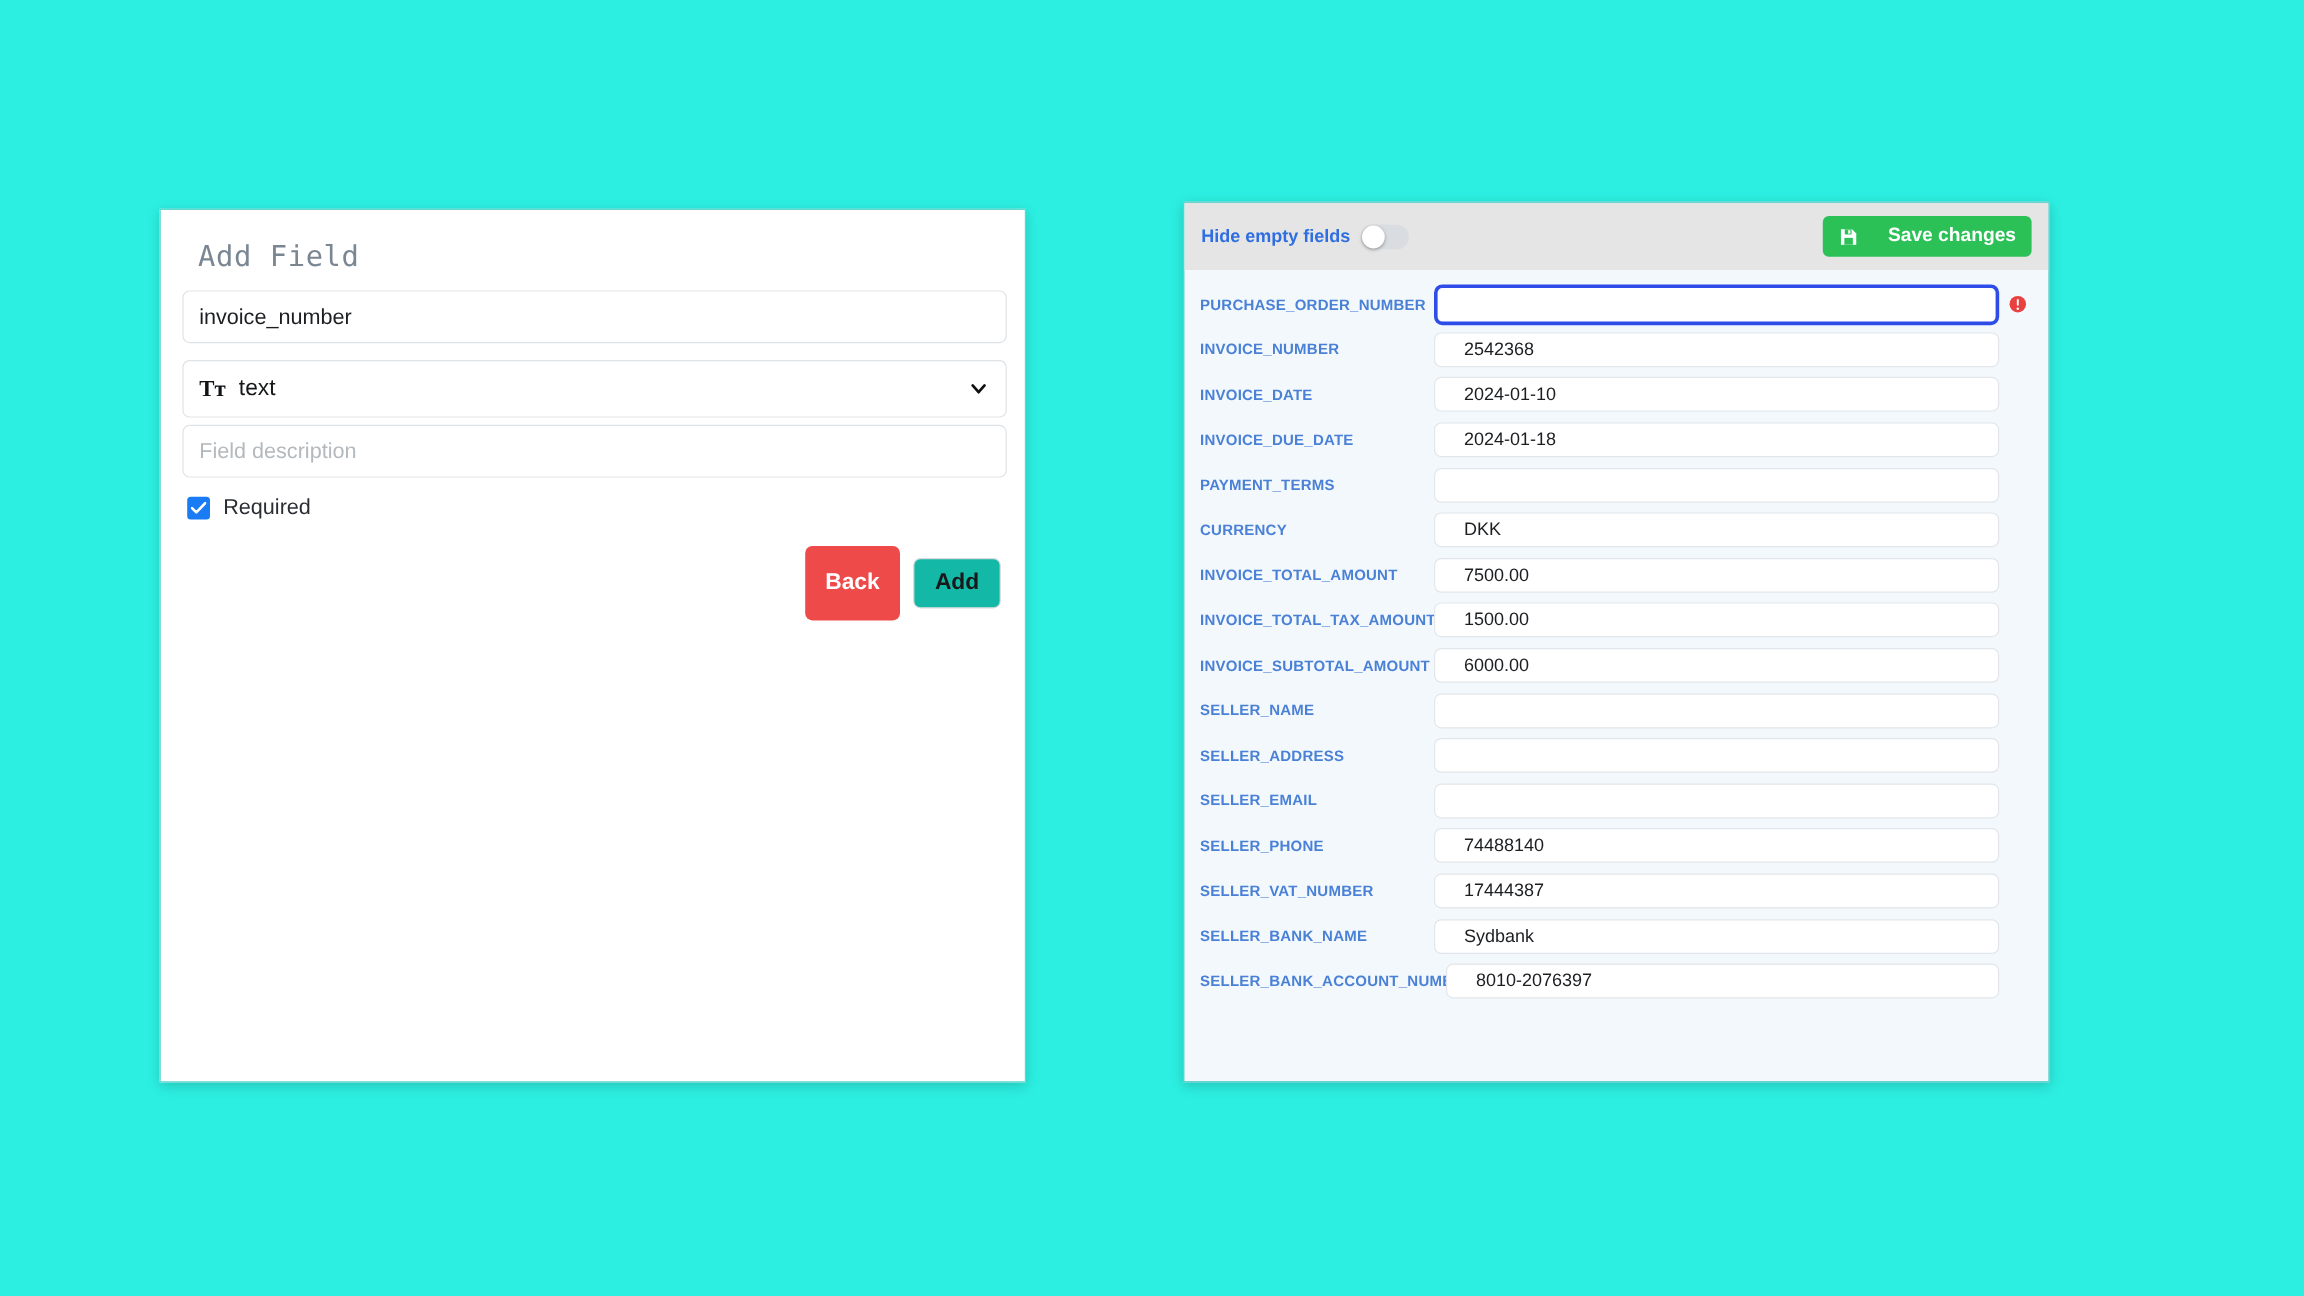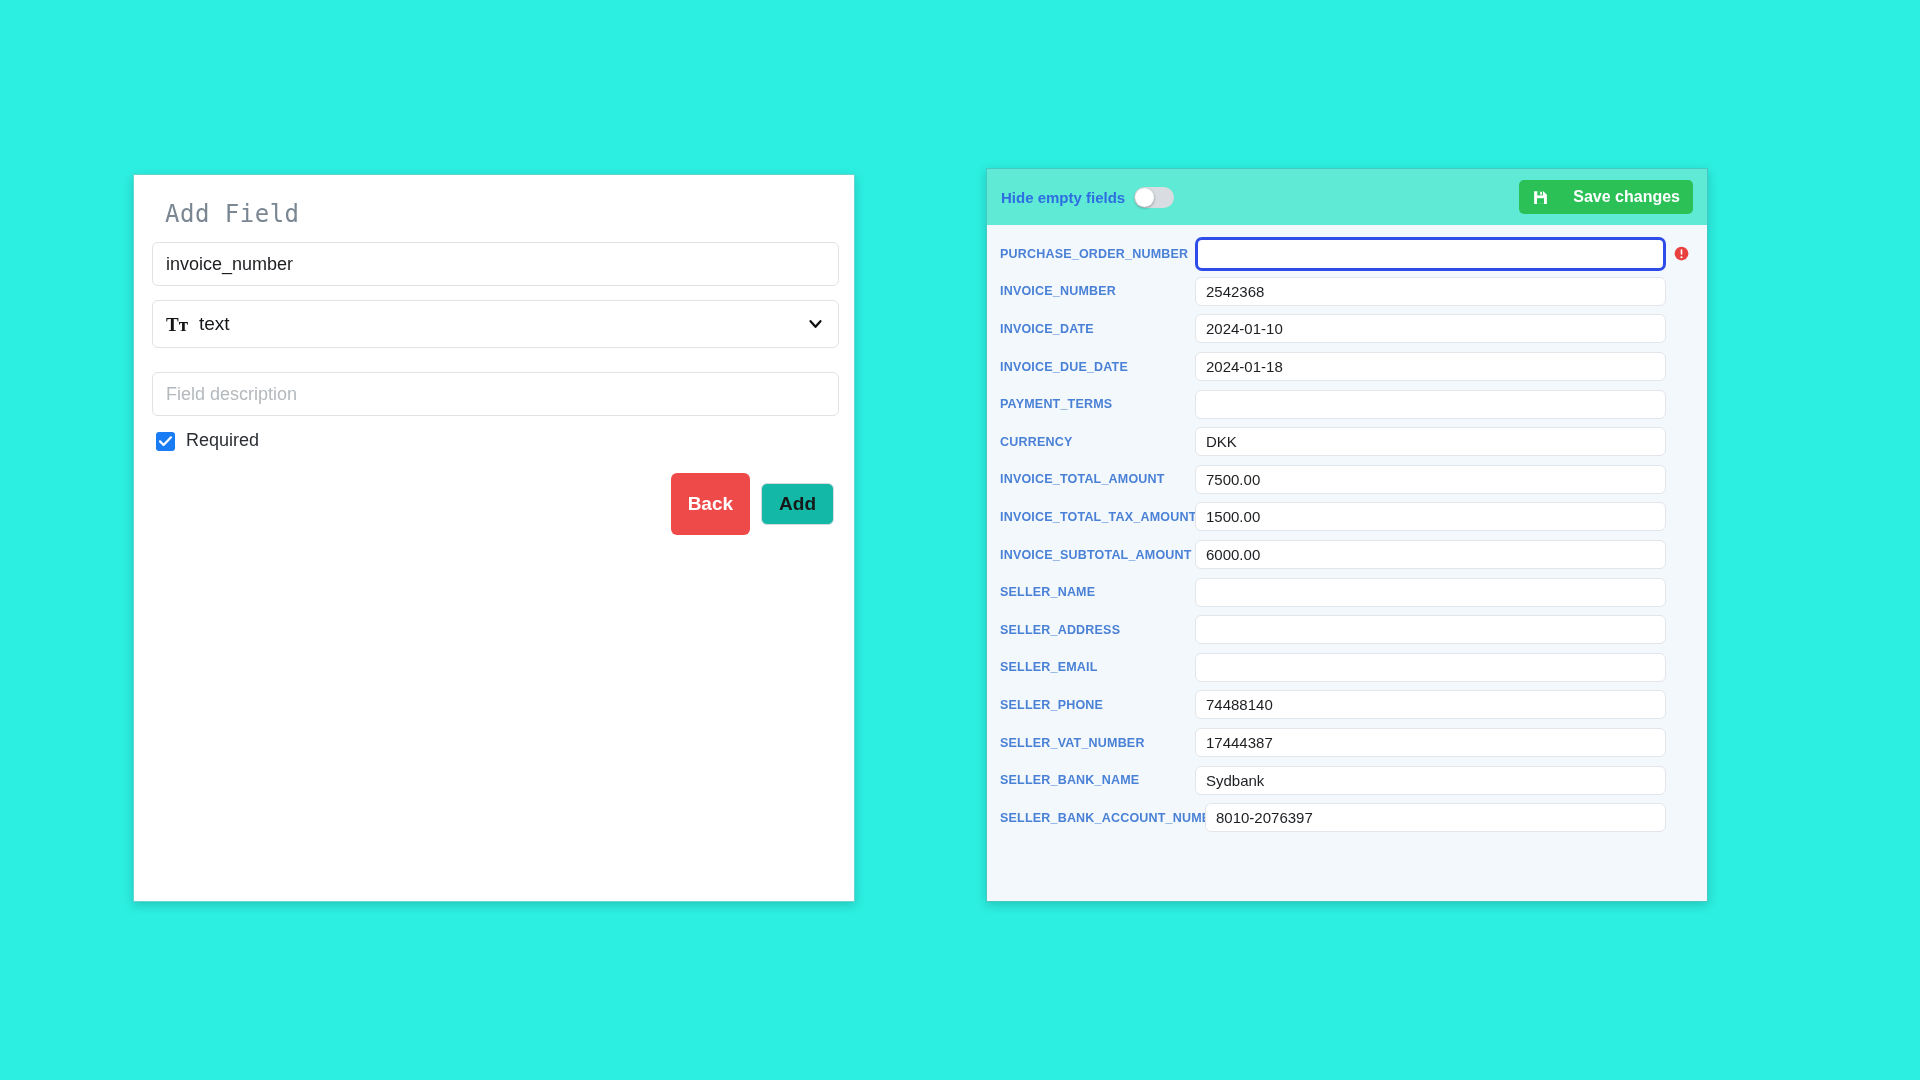--- a/index.html
+++ b/index.html
@@ -46,21 +46,21 @@
   .lf-input::placeholder { color: #b4b9bd; }
 
   .lf-select {
     position: relative;
     width: 687px; height: 48px;
     border: 1px solid #dfe3e6;
     border-radius: 6px;
     background: #fff;
     display: flex; align-items: center;
     padding: 0 13px;
-    margin-bottom: 24px;
+    margin-bottom: 6px;
   }
   .tt-icon {
     font-family: "Liberation Serif", serif;
     font-weight: bold;
     font-size: 19px;
     color: #121416;
     margin-right: 11px;
     line-height: 1;
     display: inline-block;
   }
@@ -113,21 +113,21 @@
     position: absolute;
     left: 986px; top: 168px;
     width: 722px; height: 734px;
     background: #f3f8fc;
     border: 1px solid #45c9c3;
     box-shadow: 0 3px 10px rgba(0,0,0,0.18);
     overflow: hidden;
   }
   .rp-header {
     height: 56px;
-    background: #5eead4;
+    background: #e5e5e5;
     display: flex; align-items: center;
     padding: 0 14px 0 14px;
     position: relative;
   }
   .hide-empty-label {
     font-size: 15px; font-weight: bold;
     color: #2f6ee0;
   }
   .toggle {
     width: 40px; height: 21px;
@@ -179,21 +179,21 @@
   }
   .frow-input {
     flex: 1 1 auto;
     height: 29px;
     background: #ffffff;
     border: 1px solid #e2e6ea;
     border-radius: 6px;
     font-family: "Liberation Sans", sans-serif;
     font-size: 15px;
     color: #1c1e21;
-    padding: 0 10px;
+    padding: 0 24px;
     outline: none;
     min-width: 0;
   }
   .frow.focused .frow-input {
     border: 3px solid #2e4ce8;
     height: 34px;
     border-radius: 7px;
     padding: 0 8px;
   }
   .frow.wide-label .frow-label { width: 205px; }

